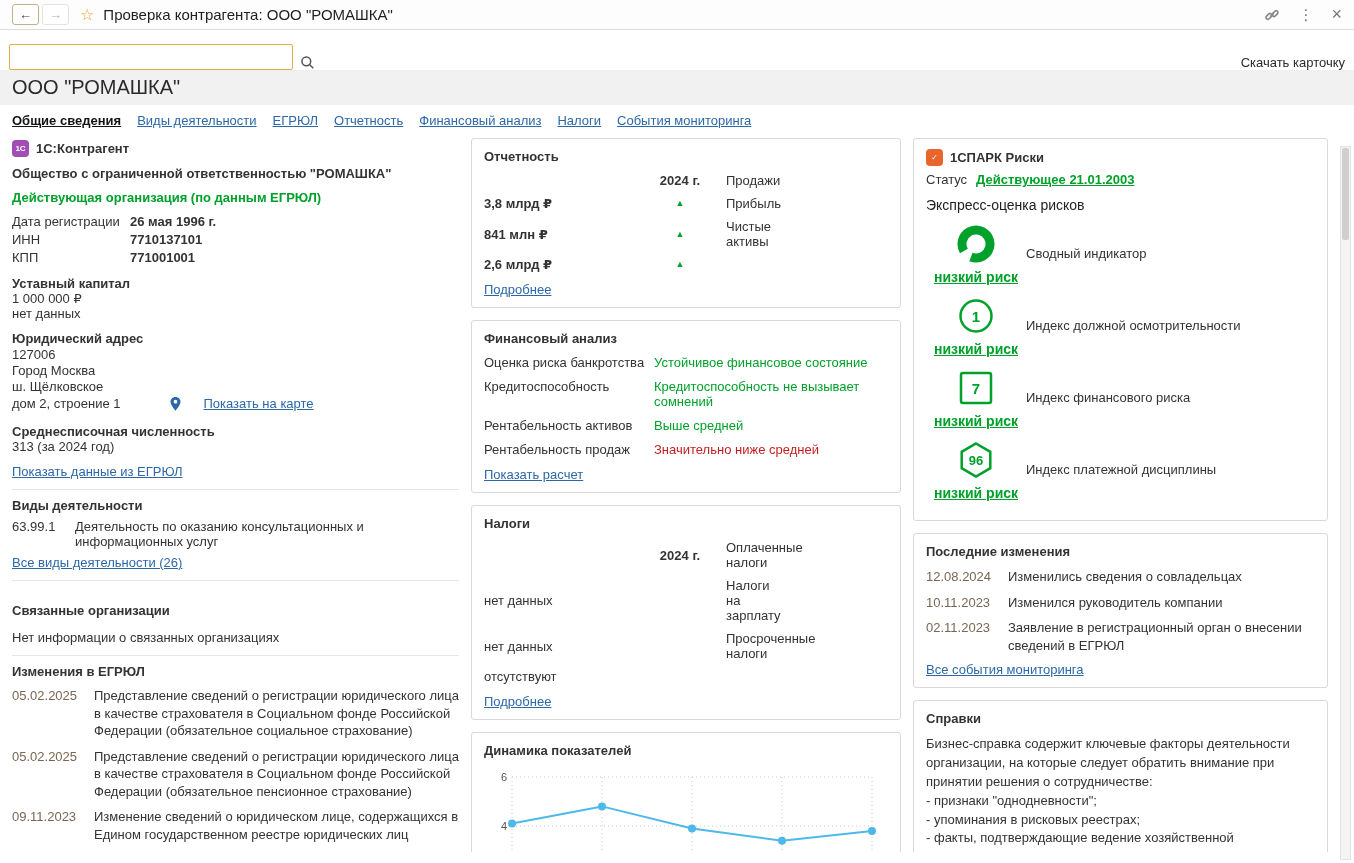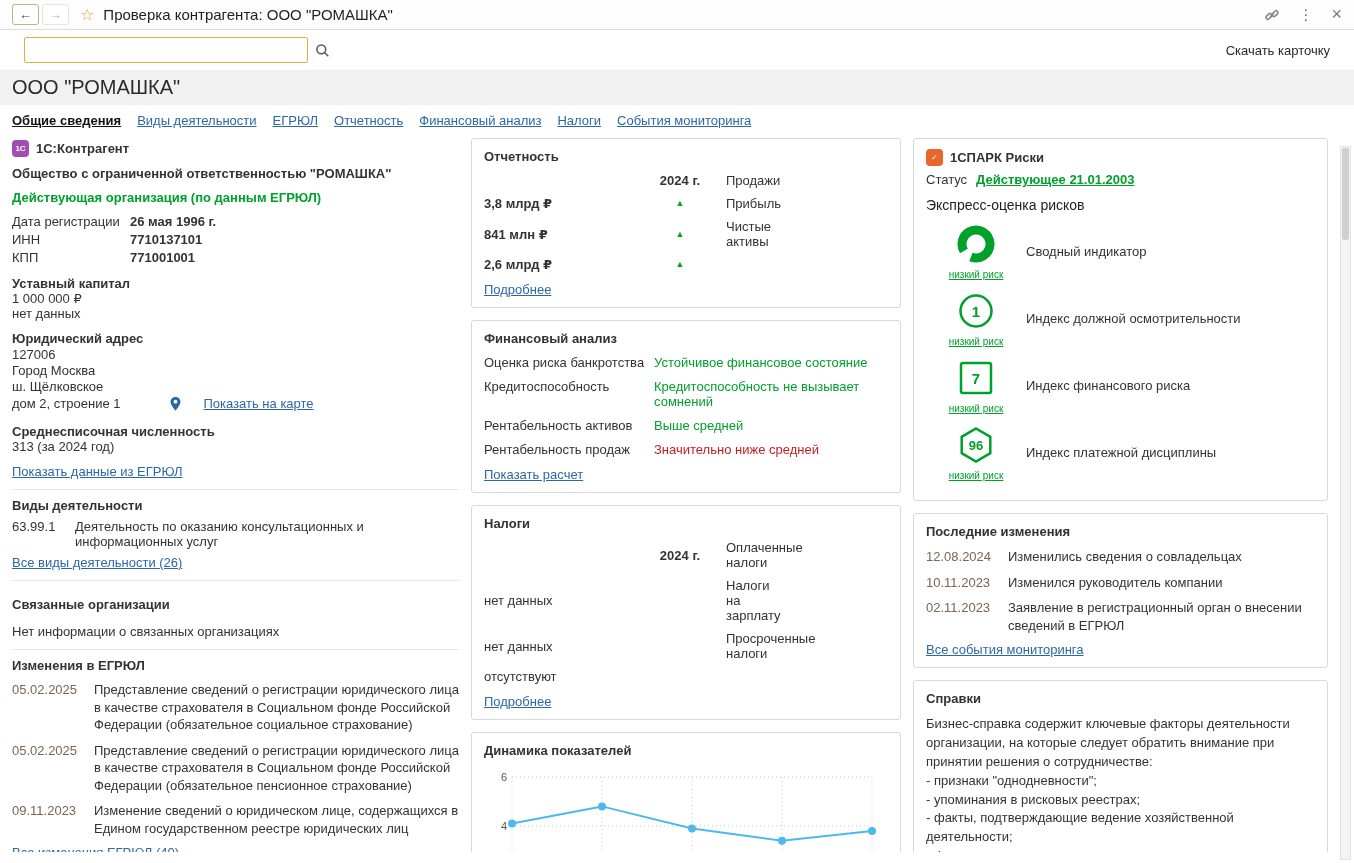--- a/index.html
+++ b/index.html
@@ -15,21 +15,21 @@
   .navbtn{width:27px;height:21px;border:1px solid #c2b089;border-radius:3px;background:#fff;
     display:inline-flex;align-items:center;justify-content:center;font-size:13px;color:#444;cursor:pointer;}
   .navbtn.fwd{border:1px solid #e3e3e3;color:#b5b5b5;margin-left:3px;}
   .star{color:#e5a93d;font-size:16px;margin:0 9px 0 11px;cursor:pointer;}
   .wintitle{font-size:15px;color:#1f1f1f;}
   .tb-right{margin-left:auto;display:flex;align-items:center;gap:18px;color:#777;}
   .tb-right .glyph{font-size:15px;cursor:pointer;}
   .tb-right .close{font-size:18px;}
 
   
-  .toolbar{display:flex;align-items:center;height:41px;padding:0 24px;border-bottom:1px solid #eeeeee;}
+  .toolbar{display:flex;align-items:flex-end;height:41px;padding:0 9px;border-bottom:1px solid #eeeeee;}
   .search{width:284px;height:26px;border:1px solid #e0af3e;border-radius:2px;padding:0 7px;font:inherit;outline:none;}
   .search-btn{margin-left:7px;cursor:pointer;display:flex;align-items:center;}
   .download{margin-left:auto;color:#2b2b2b;cursor:pointer;}
 
   
   .company-hd{background:#f1f1f1;padding:5px 12px 6px;font-size:20px;color:#2b2b2b;}
   .tabs{display:flex;gap:16px;padding:8px 12px 6px;}
   .tab{color:#2c68a8;text-decoration:underline;cursor:pointer;white-space:nowrap;}
   .tab.active{color:#141414;font-weight:bold;}
 
@@ -77,21 +77,21 @@
   .status-row{display:flex;gap:9px;margin:3px 0 10px;}
   .status-row .lnk{font-weight:bold;}
   .express{font-size:14px;color:#222;margin:4px 0 6px;}
   .risk-row{display:grid;grid-template-columns:100px 1fr;align-items:center;margin:9px 0;}
   .risk-cell{display:flex;flex-direction:column;align-items:center;gap:3px;}
   svg.rshape{width:44px;height:44px;display:block;}
   .rshape .outline{fill:none;stroke:#00a12b;stroke-width:2.5;}
   .rshape .donut{fill:none;stroke:#00a12b;stroke-width:9;}
   .rshape text{fill:#00a12b;font-weight:bold;font-size:15px;text-anchor:middle;
     font-family:"Liberation Sans","DejaVu Sans",sans-serif;}
-  .risk-link{font-size:10px;}
+  .risk-link{font-size:14px;font-weight:bold;}
   .cert-text{white-space:pre-line;line-height:1.45;margin-bottom:10px;}
 
   
   .scrollbar{position:absolute;top:146px;right:3px;bottom:3px;width:11px;background:#f4f4f4;border:1px solid #e3e3e3;}
   .scroll-thumb{position:absolute;top:1px;left:1px;right:1px;height:92px;background:#cfcfcf;border-radius:2px;cursor:pointer;}
 </style>
 </head>
 <body>
 
 <div class="titlebar">
@@ -181,21 +181,21 @@
     <div class="section" style="border-top:1px solid #e6e6e6;">
       <div class="lbl-b" style="margin-top:0;">Виды деятельности</div>
       <div class="act-row">
         <span>63.99.1</span>
         <span>Деятельность по оказанию консультационных и информационных услуг</span>
       </div>
       <span class="lnk">Все виды деятельности (26)</span>
     </div>
 
     <div class="section">
-      <div class="lbl-b" style="margin-top:8px;">Связанные организации</div>
+      <div class="lbl-b" style="margin-top:14px;">Связанные организации</div>
       <div class="mt6">Нет информации о связанных организациях</div>
     </div>
 
     <div class="section noline">
       <div class="lbl-b" style="margin-top:0;">Изменения в ЕГРЮЛ</div>
       <div class="chg">
         <span class="d">05.02.2025</span>
         <span>Представление сведений о регистрации юридического лица в качестве страхователя в Социальном фонде Российской Федерации (обязательное социальное страхование)</span>
       </div>
       <div class="chg">

